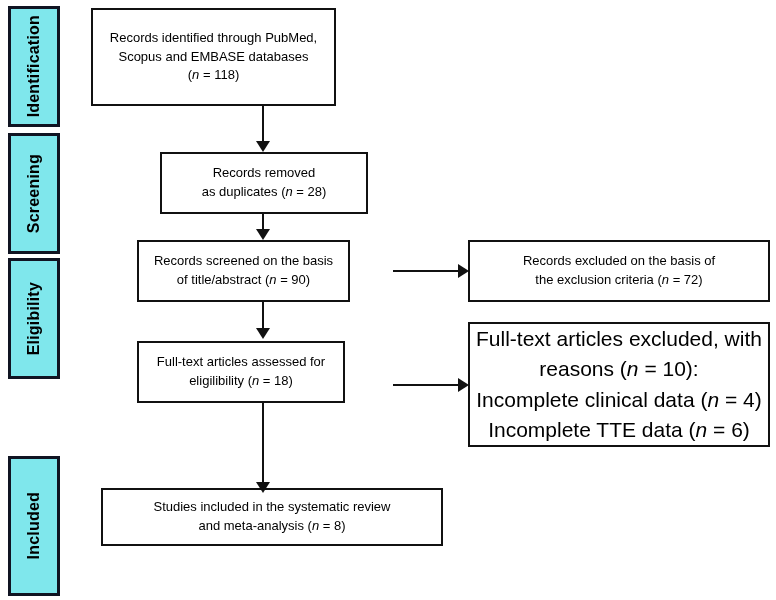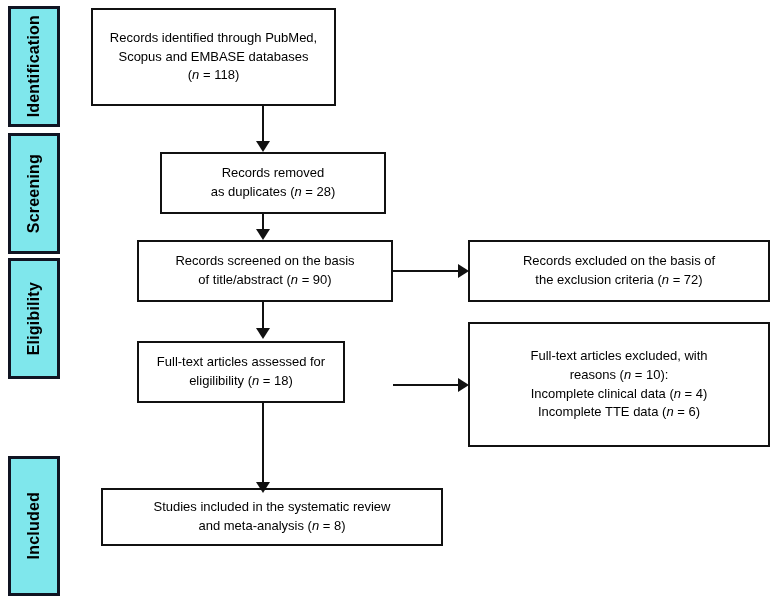--- a/index.html
+++ b/index.html
@@ -53,21 +53,21 @@
   .flow-text {
     display: block;
     width: 100%;
     padding: 0 6px;
     box-sizing: border-box;
     font-size: 13px;
     line-height: 1.45;
     text-align: center;
     white-space: pre-line;
   }
-  .flow-text.small { font-size: 13px; }
+  .flow-text.small { font-size: 21px; }
   .flow-text i { font-style: italic; }
 
   
   .v-line {
     position: absolute;
     width: 2px;
     background: #111111;
   }
   .h-line {
     position: absolute;
@@ -109,25 +109,25 @@
   </div>
 
   <div class="stage-box" style="left:8px; top:456px; width:52px; height:140px;">
     <span class="stage-label">Included</span>
   </div>
 
   <div class="flow-box" style="left:91px; top:8px; width:245px; height:98px;">
     <span class="flow-text">Records identified through PubMed,<br>Scopus  and EMBASE databases<br>(<i>n</i> = 118)</span>
   </div>
 
-  <div class="flow-box" style="left:160px; top:152px; width:226px; height:62px;">
+  <div class="flow-box" style="left:160px; top:152px; width:208px; height:62px;">
     <span class="flow-text">Records removed<br>as duplicates (<i>n</i> = 28)</span>
   </div>
 
-  <div class="flow-box" style="left:137px; top:240px; width:256px; height:62px;">
+  <div class="flow-box" style="left:137px; top:240px; width:213px; height:62px;">
     <span class="flow-text">Records screened on the basis<br>of title/abstract (<i>n</i> = 90)</span>
   </div>
 
   <div class="flow-box" style="left:468px; top:240px; width:302px; height:62px;justify-content:flex-end;">
     <span class="flow-text">Records excluded on the basis of<br>the exclusion criteria (<i>n</i> = 72)</span>
   </div>
 
   <div class="flow-box" style="left:137px; top:341px; width:208px; height:62px;">
     <span class="flow-text">Full-text articles assessed for<br>eligilibility (<i>n</i> = 18)</span>
   </div>

